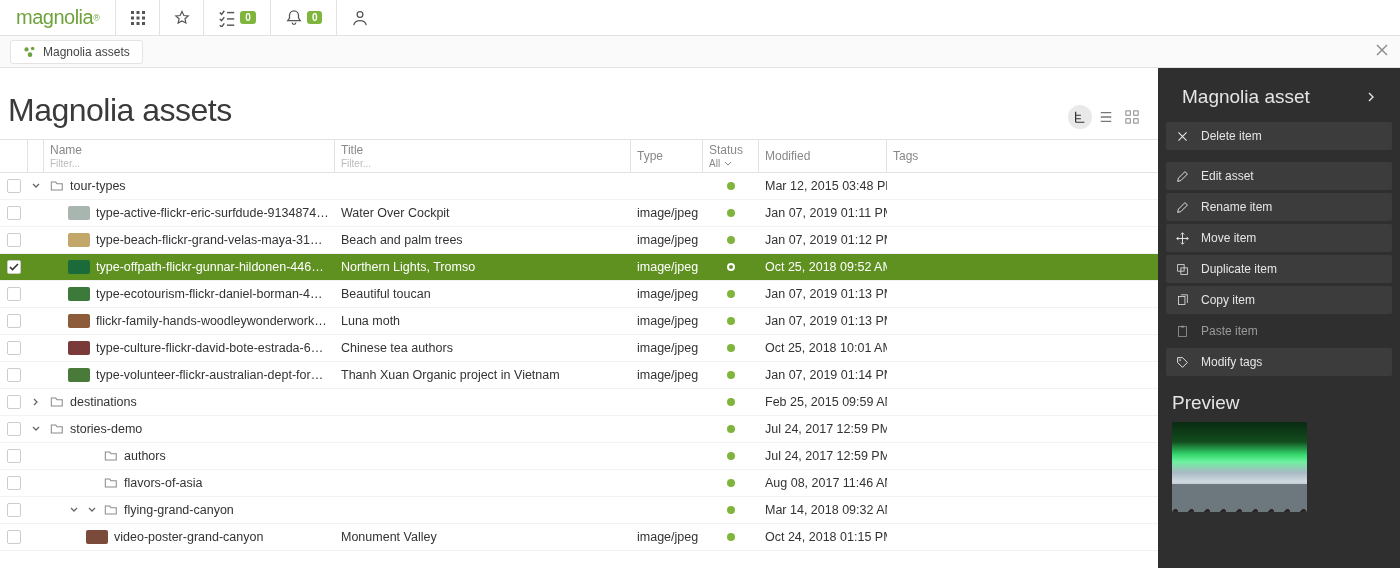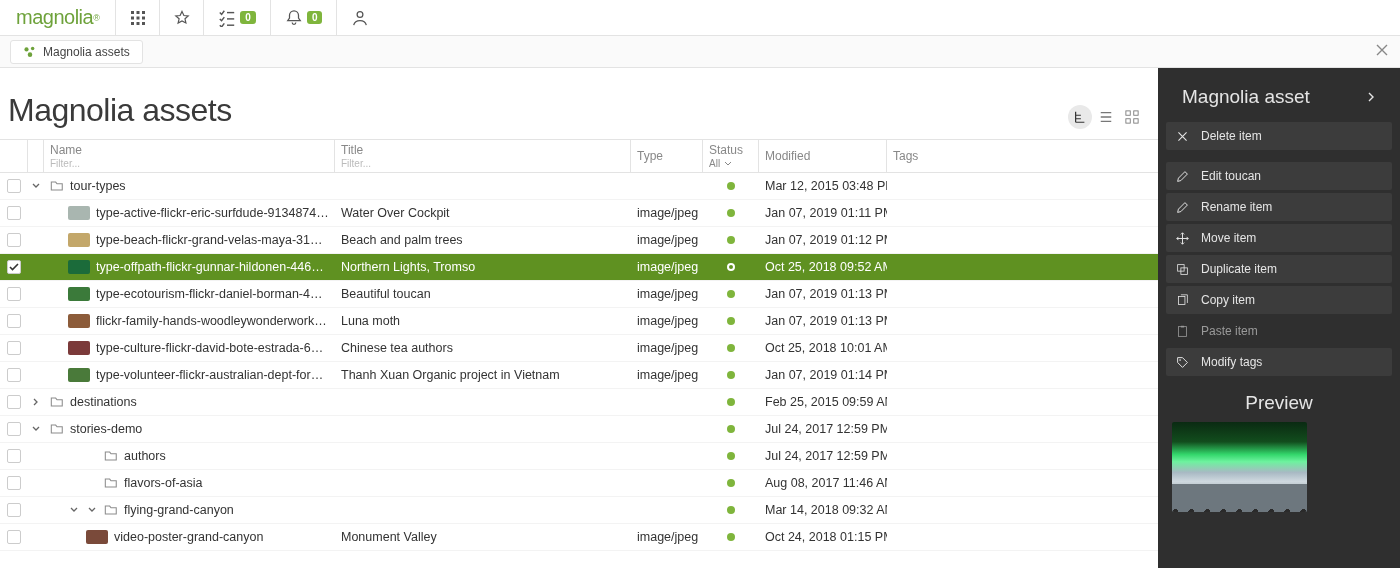--- a/index.html
+++ b/index.html
@@ -94,21 +94,21 @@
   .indent-2 { padding-left:36px; }
 
   
   .sidepanel { width:242px; background:var(--panel-bg); display:flex; flex-direction:column; color:var(--panel-text); }
   .sp-head { padding:18px 24px 14px; display:flex; align-items:center; justify-content:space-between; font-size:19px; font-weight:300; }
   .sp-actions { display:flex; flex-direction:column; gap:3px; padding:0 8px; }
   .sp-btn { display:flex; align-items:center; gap:12px; height:28px; padding:0 10px; background:var(--panel-btn); border-radius:2px; cursor:pointer; font-size:12px; }
   .sp-btn.muted { background:transparent; color:var(--panel-text-dim); cursor:default; }
   .sp-btn svg { width:13px; height:13px; flex:none; }
   .sp-preview { padding:16px 14px 8px; }
-  .sp-preview-title { font-size:19px; font-weight:300; margin-bottom:8px;text-align:center; }
+  .sp-preview-title { font-size:19px; font-weight:300; margin-bottom:8px; }
   .preview-img { width:135px; height:90px; border-radius:2px; background:linear-gradient(180deg,#0a2a12 0%,#124d1d 22%,#33d66b 36%,#6df29e 44%,#a8b9c3 56%,#cfd9df 66%,#9fa8af 80%,#4e565c 100%); position:relative; overflow:hidden; }
   .preview-img::after { content:""; position:absolute; left:0; right:0; bottom:0; height:28px; background:radial-gradient(circle at 20% 100%, #2a2a2a 3px, transparent 3px) 0 0/16px 100%, #6d777e; }
 
   
   .status-filter { display:flex; align-items:center; gap:4px; font-size:10px; color:#888; }
 </style>
 </head>
 <body>
 
 <div class="app">
@@ -652,21 +652,21 @@
           <svg viewBox="0 0 16 16">
               <path stroke="currentColor" stroke-width="1.4" d="M3 3l10 10M13 3L3 13"></path>
             </svg>
           <span>Delete item</span>
         </div>
         <div style="height:6px"></div>
         <div class="sp-btn">
           <svg viewBox="0 0 16 16">
               <path fill="none" stroke="currentColor" stroke-width="1.2" d="M2 14l1-4 8-8 3 3-8 8-4 1z"></path>
             </svg>
-          <span>Edit toucan</span>
+          <span>Edit asset</span>
         </div>
         <div class="sp-btn">
           <svg viewBox="0 0 16 16">
               <path fill="none" stroke="currentColor" stroke-width="1.2" d="M2 14l1-4 8-8 3 3-8 8-4 1z"></path>
             </svg>
           <span>Rename item</span>
         </div>
         <div class="sp-btn">
           <svg viewBox="0 0 16 16">
               <path fill="none" stroke="currentColor" stroke-width="1.2" d="M8 1v14M1 8h14M8 1l-2 2M8 1l2 2M8 15l-2-2M8 15l2-2M1 8l2-2M1 8l2 2M15 8l-2-2M15 8l-2 2"></path>

